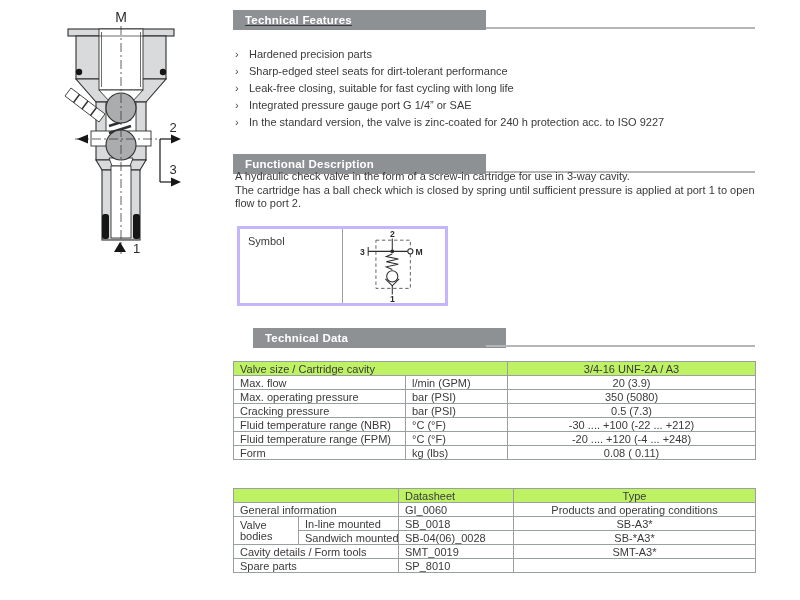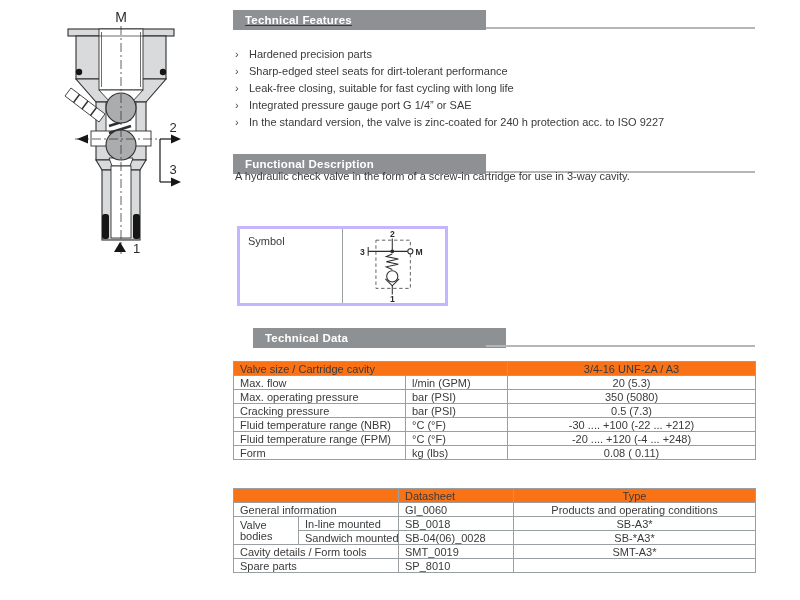--- a/index.html
+++ b/index.html
@@ -31,21 +31,21 @@
                 border:3px solid #c4b5fd; display:flex; }
   .symbol-box .cell-label { width:103px; border-right:1px solid #9aa0a2;
                             padding:6px 0 0 8px; font-size:11px; }
   .symbol-box .cell-sym { flex:1; display:flex; align-items:center; justify-content:center; }
 
   table { border-collapse:collapse; table-layout:fixed; width:522px;
           font-size:11px; color:#3a3a3c; }
   td, th { border:1px solid #9aa0a2; height:14px; padding:0 6px;
            font-weight:normal; vertical-align:middle; text-align:left;
            overflow:hidden; white-space:nowrap; line-height:12px; }
-  .hdr { background:#f97316; }
+  .hdr { background:#bef264; }
   .ctr { text-align:center; }
   td.wrap { white-space:normal; line-height:11px;margin-top:36px; }
   #spec-table  { position:absolute; left:0; top:361px; }
   #ref-table   { position:absolute; left:0; top:488px; }
 
   svg text { font-family:"Liberation Sans", sans-serif; fill:#2b2b2d; }
 </style>
 </head>
 <body>
 
@@ -149,20 +149,21 @@
         <span class="glyph">›</span>
         <span>In the standard version, the valve is zinc-coated for 240 h protection acc. to ISO 9227</span>
       </div>
     </div>
 
     <div class="section-head" style="top:140px;margin-top:14px;">
       <div class="bar">Functional Description</div>
     </div>
     <div class="para">
       <div>A hydraulic check valve in the form of a screw-in cartridge for use in 3-way cavity.</div>
+      <div>The cartridge has a ball check which is closed by spring until sufficient pressure is applied at port 1 to open flow to port 2.</div>
     </div>
 
     <div class="symbol-box">
       <div class="cell-label">Symbol</div>
       <div class="cell-sym">
         <svg width="100" height="74" viewBox="0 0 108 86">
           <rect x="33" y="13" width="40" height="56" fill="none" stroke="#4a4a4c" stroke-width="1" stroke-dasharray="4 3"></rect>
           <g stroke="#2b2b2d" stroke-width="1.2" fill="none">
             <line x1="52" y1="11" x2="52" y2="26"></line>
             <line x1="24" y1="26" x2="70" y2="26"></line>
@@ -193,21 +194,21 @@
           <col style="width:248px">
         </colgroup>
       <tbody>
           <tr class="hdr">
         <td colspan="2">Valve size / Cartridge cavity</td>
         <td class="ctr">3/4-16 UNF-2A / A3</td>
       </tr>
       <tr>
         <td>Max. flow</td>
         <td>l/min (GPM)</td>
-        <td class="ctr">20 (5.3)</td>
+        <td class="ctr">20 (3.9)</td>
       </tr>
       <tr>
         <td>Max. operating pressure</td>
         <td>bar (PSI)</td>
         <td class="ctr">350 (5080)</td>
       </tr>
       <tr>
         <td>Cracking pressure</td>
         <td>bar (PSI)</td>
         <td class="ctr">0.5 (7.3)</td>

